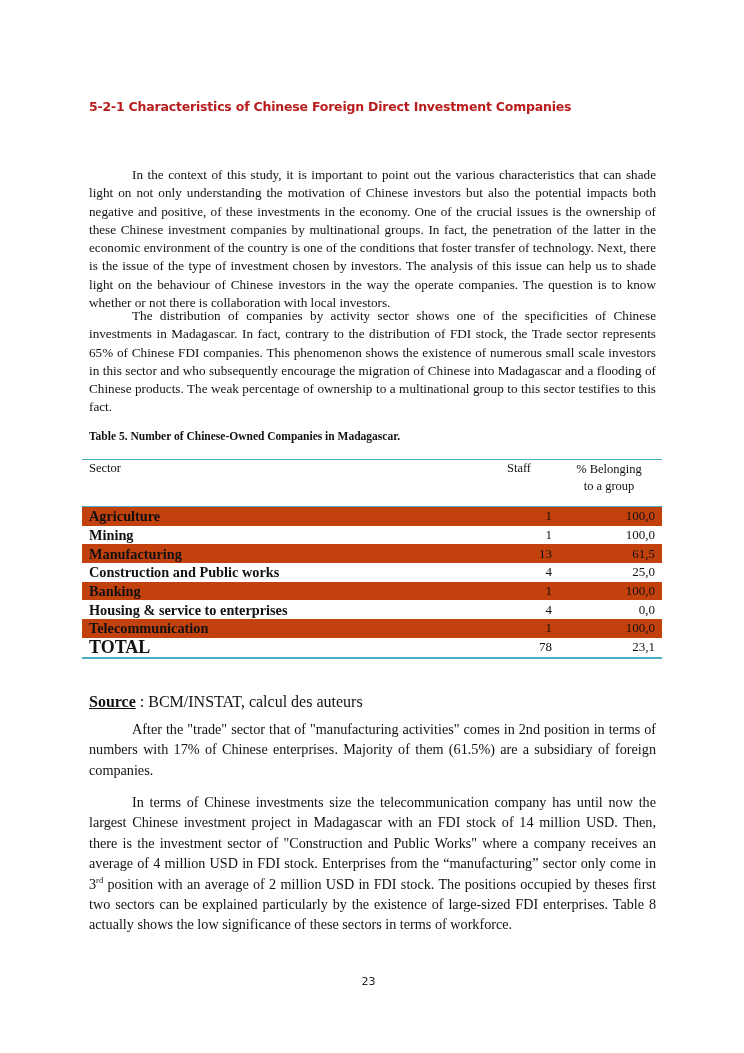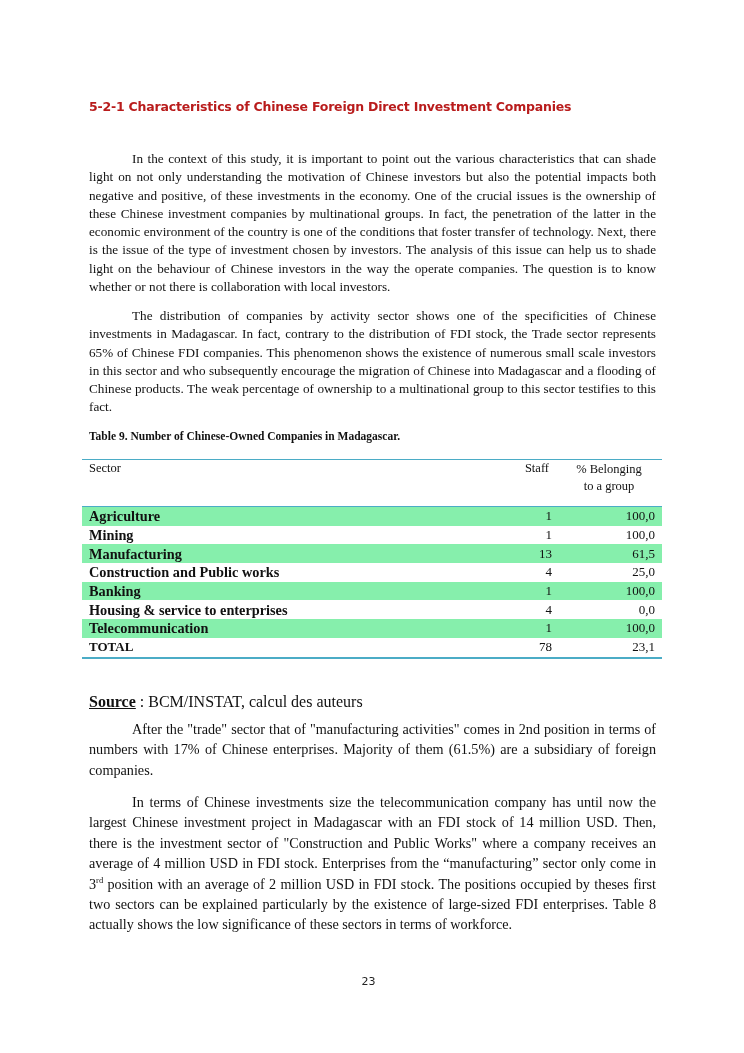--- a/index.html
+++ b/index.html
@@ -9,44 +9,44 @@
     position: absolute; top: 99px; left: 0;
     font-family: "DejaVu Sans", sans-serif; font-weight: bold; font-size: 12.5px;
     color: #b91c1c; letter-spacing: -0.2px; white-space: nowrap;
   }
   .para {
     position: absolute; left: 0; width: 567px;
     font-family: "Liberation Serif", serif; font-size: 13.2px; line-height: 18.3px;
     text-align: justify; text-indent: 43px; margin: 0;
   }
   .para.big { font-size: 14.2px; line-height: 20.4px; }
-  #p1 { top: 150px; }
+  #p1 { top: 166px; }
   #p2 { top: 307px; }
   .caption {
     position: absolute; top: 430px; left: 0;
     font-family: "Liberation Serif", serif; font-weight: bold; font-size: 11.5px;
   }
   table {
     position: absolute; top: 459px; left: -7px; width: 580px;
     border-collapse: collapse; font-family: "Liberation Serif", serif;
   }
   thead tr { border-top: 1.5px solid #4bacc6; border-bottom: 1.5px solid #4bacc6; }
   thead th {
     font-size: 12.5px; font-weight: normal; vertical-align: top;
     padding: 1px 7px 11px 7px; height: 31px;
   }
   th.sector { text-align: left; }
-  th.staff { text-align: right; padding-left: 0; width: 60px; }
+  th.staff { text-align: center; padding-left: 0; width: 60px; }
   th.pct { width: 92px; line-height: 17px; }
   tbody td { height: 18.7px; padding: 0 7px; line-height: 18px; }
   tbody td.name { font-weight: bold; font-size: 14.3px; text-align: left; }
   tbody td.num { font-size: 13px; text-align: right; }
   tbody td.staffv { padding-right: 4px; }
-  tbody tr.shade td { background: #86efac; }
-  tbody tr.total td.name { font-size: 13px; }
+  tbody tr.shade td { background: #c2410c; }
+  tbody tr.total td.name { font-size: 18px; }
   tbody tr.total { border-bottom: 2px solid #4bacc6; }
   .source {
     position: absolute; top: 693px; left: 0;
     font-family: "Liberation Serif", serif; font-size: 16px;
   }
   .source .lbl { font-weight: bold; text-decoration: underline; }
   #p3 { top: 719px; }
   #p4 { top: 792px; }
   sup { font-size: 8.5px; line-height: 0; font-family: Liberation Serif, serif; }
   .pagenum {
@@ -57,21 +57,21 @@
 </style>
 </head>
 <body>
 
 <div class="page">
   <div class="heading">5-2-1 Characteristics of Chinese Foreign Direct Investment Companies</div>
 
   <p class="para" id="p1">In the context of this study, it is important to point out the various characteristics that can shade light on not only understanding the motivation of Chinese investors but also the potential impacts both negative and positive, of these investments in the economy. One of the crucial issues is the ownership of these Chinese investment companies by multinational groups.  In fact, the penetration of the latter in the economic environment of the country is one of the conditions that foster transfer of technology. Next, there is the issue of the type of investment chosen by investors. The analysis of this issue can help us to shade light on the behaviour of Chinese investors in the way the operate companies. The question is to know whether or not there is collaboration with local investors.</p>
   <p class="para" id="p2">The distribution of companies by activity sector shows one of the specificities of Chinese investments in Madagascar. In fact, contrary to the distribution of FDI stock, the Trade sector represents 65% of Chinese FDI companies. This phenomenon shows the existence of numerous small scale investors in this sector and who subsequently encourage the migration of Chinese into Madagascar and a flooding of Chinese products. The weak percentage of ownership to a multinational group to this sector testifies to this fact.</p>
 
-  <div class="caption">Table 9. Number of Chinese-Owned Companies in Madagascar.</div>
+  <div class="caption">Table 5. Number of Chinese-Owned Companies in Madagascar.</div>
 
   <table>
     <thead>
       <tr>
         <th class="sector">Sector</th>
         <th class="staff">Staff</th>
         <th class="pct">
           <span>% Belonging</span><br>
           <span>to a group</span>
         </th>

